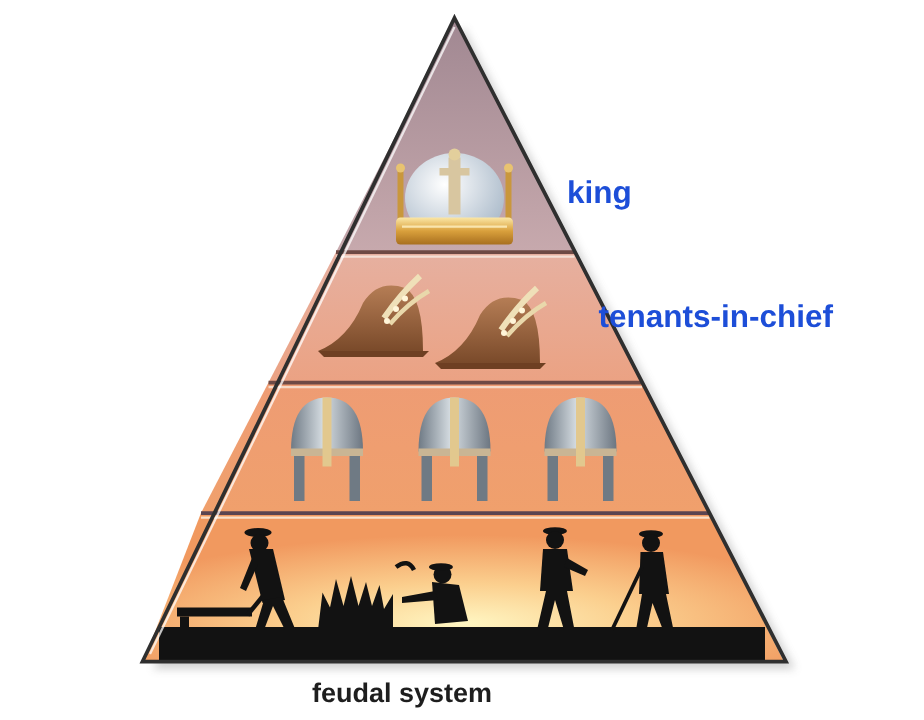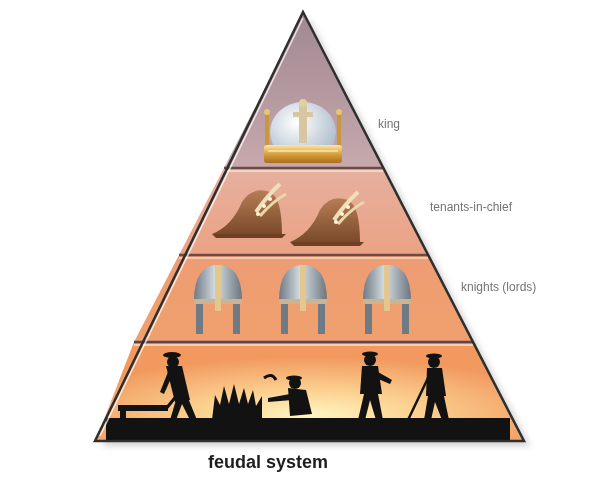--- a/index.html
+++ b/index.html
@@ -1,18 +1,18 @@
 <!DOCTYPE html>
 <html><head>
 <meta charset="utf-8">
 <style>
   html,body{margin:0;padding:0;background:#ffffff;}
   body{width:616px;height:480px;position:relative;overflow:hidden;font-family:"Liberation Sans",sans-serif;}
   #stage{position:absolute;left:0;top:0;width:616px;height:480px;}
-  .label{position:absolute;font-family:"Liberation Sans",sans-serif;font-size:12px;color:#737373;white-space:nowrap;}
+  .label{position:absolute;font-family:"Liberation Sans",sans-serif;font-size:21px;color:#1d4ed8;white-space:nowrap;font-weight:bold;}
   .caption{position:absolute;left:0;width:536px;top:452px;text-align:center;font-family:"Liberation Sans",sans-serif;font-weight:bold;font-size:18px;color:#1e1e1e;}
 </style>
 </head>
 <body>
 
 <div id="stage">
   <svg width="616" height="480" viewBox="0 0 616 480">
     <defs>
       <linearGradient id="gKing" x1="0" y1="0" x2="0" y2="1">
         <stop offset="0" stop-color="#a18892"></stop>
@@ -160,17 +160,16 @@
       <path d="M427,368 L442,368 L446,396 L426,396 Z"></path>
       <path d="M428,396 L424,420 L431,420 L435,402 L442,420 L449,420 L444,396 Z"></path>
       <line x1="428" y1="378" x2="408" y2="420" stroke="#121212" stroke-width="2.5"></line>
     </g>
 
     <polygon points="303,12 524,441 95,441" fill="none" stroke="#2f2f2f" stroke-width="2.5"></polygon>
     <polyline points="303,18 100,436" fill="none" stroke="#ffffff" stroke-width="1.5" opacity="0.75"></polyline>
   </svg>
 
   <div class="label" style="left:378px;top:117px;">king</div>
-  <div class="label" style="left:430px;top:200px;">tenants-in-chief</div>
-  <div class="label" style="left:461px;top:280px;">knights (lords)</div>
+  <div class="label" style="left:399px;top:200px;">tenants-in-chief</div>
 
   <div class="caption">feudal system</div>
 </div>
 
 </body></html>

